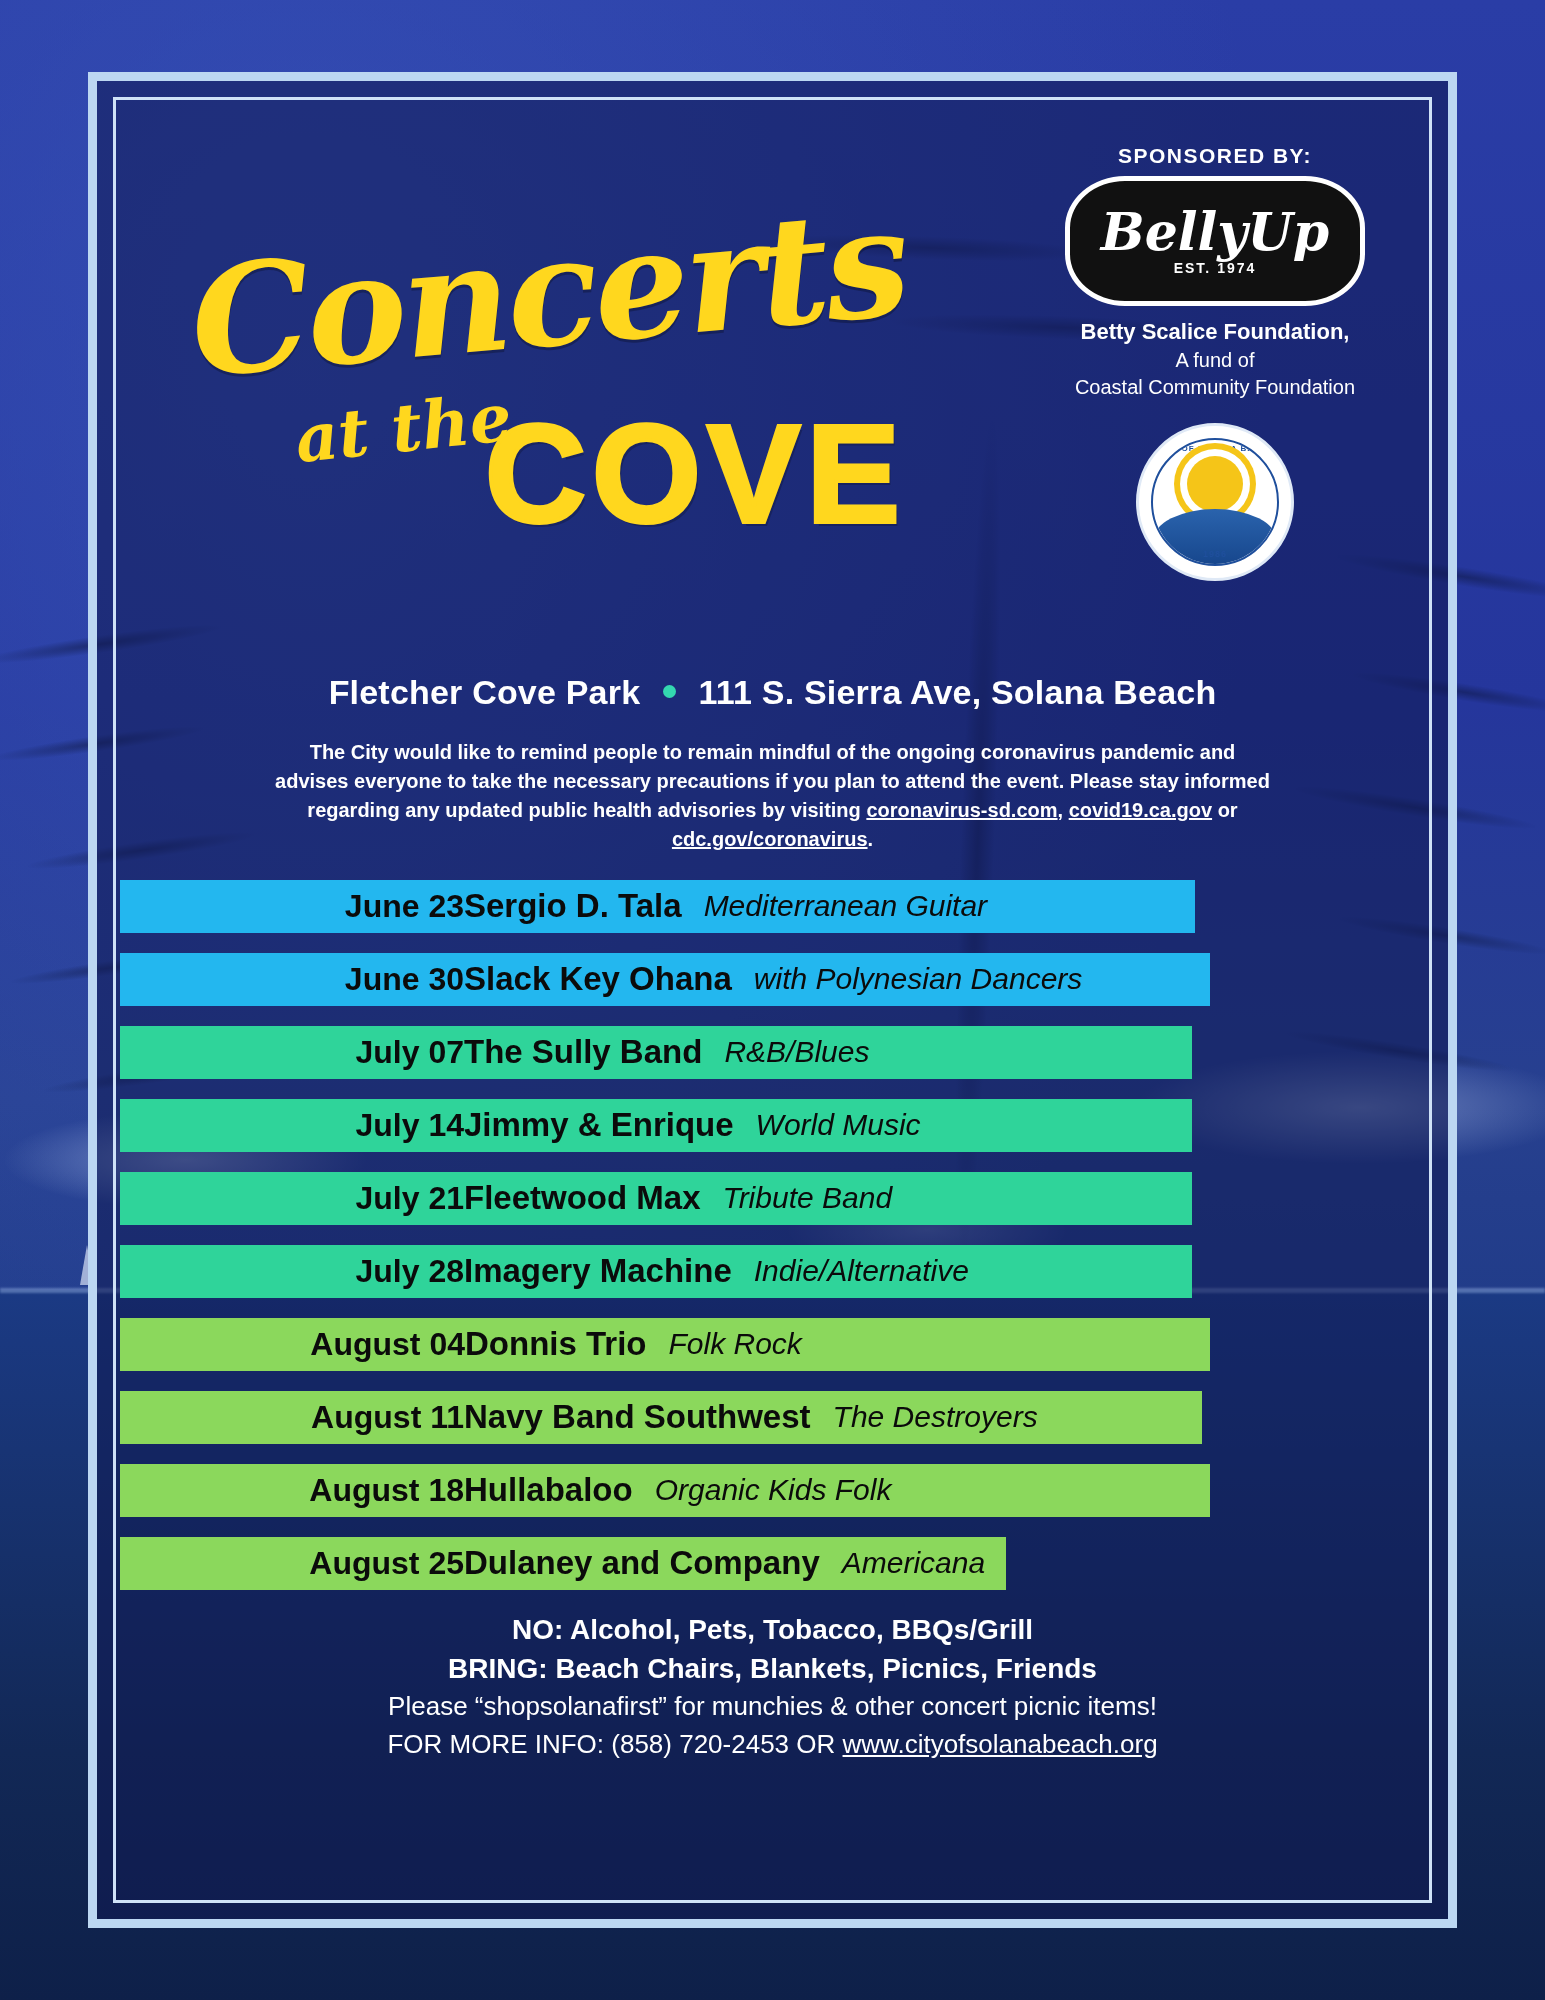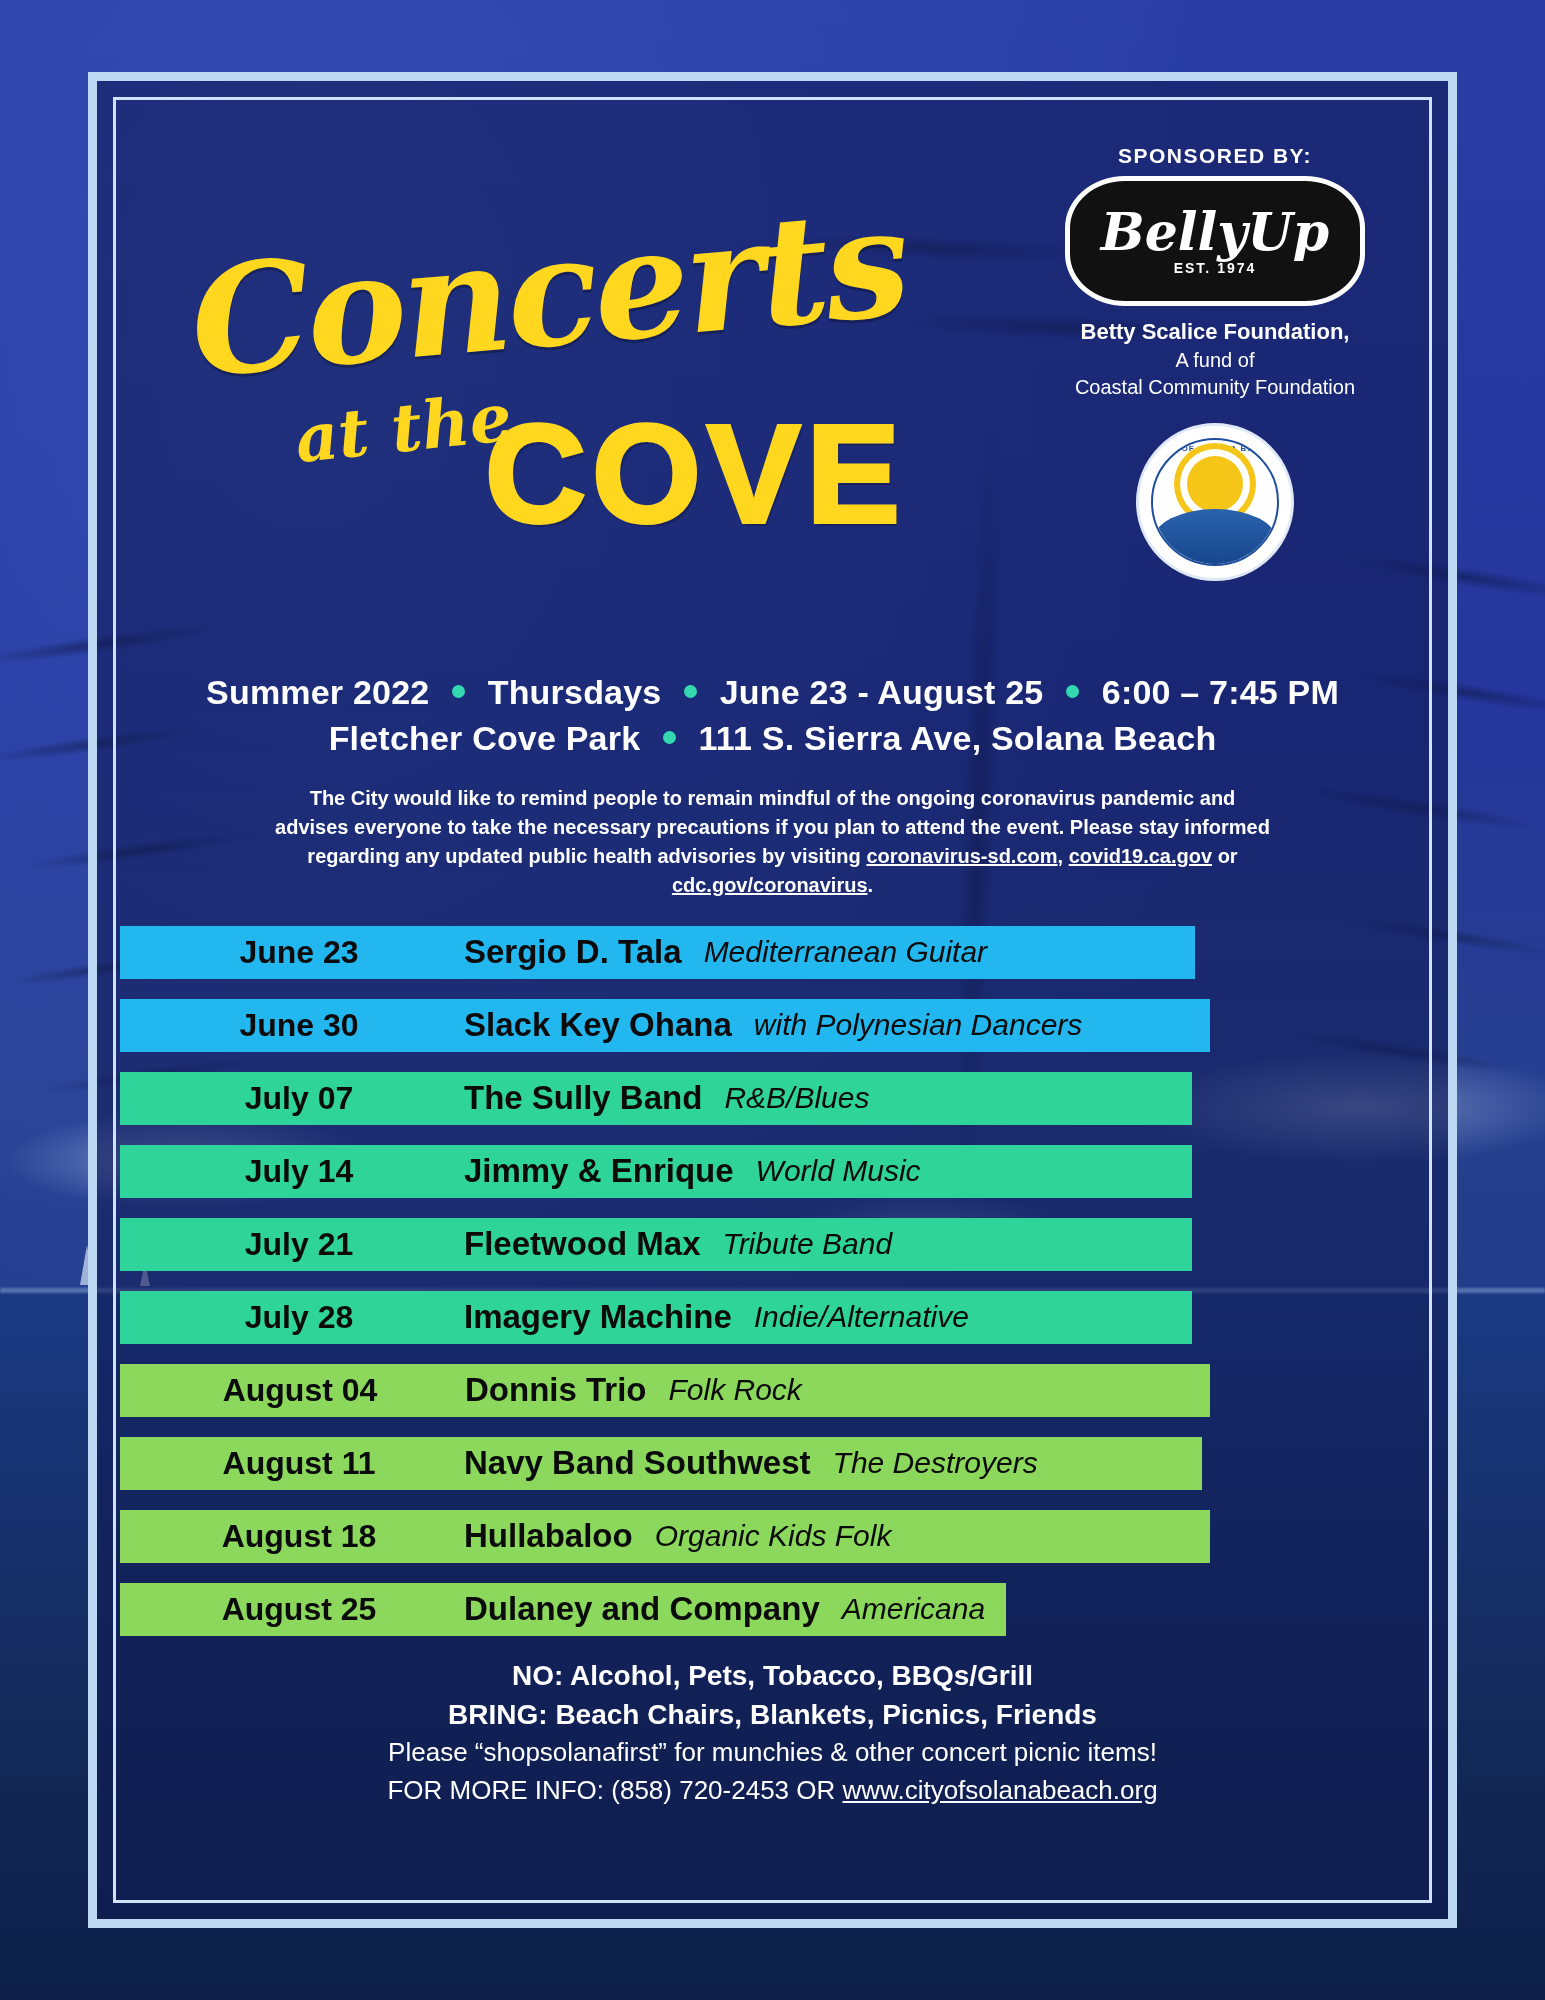--- a/index.html
+++ b/index.html
@@ -274,21 +274,21 @@
   .row {
     display: flex;
     align-items: center;
     height: 53px;
     margin-bottom: 20px;
     padding-left: 14px;
     color: #0b0b0b;
   }
   .row .date {
     width: 330px;
-    text-align: center;
+    text-align: right;
     font-size: 32px;
     font-weight: bold;
     white-space: nowrap;
   }
   .row .band {
     font-size: 33px;
     font-weight: bold;
     white-space: nowrap;
     padding-right: 22px;
   }
@@ -370,29 +370,20 @@
             <div class="seal-sun"></div>
             <div class="seal-wave"></div>
             <div class="seal-year">1986</div>
           </div>
         </div>
       </div>
     </div>
 
     <div class="info">
       <div class="info-line">
-        <span>Summer 2022</span>
-        <span class="dot"></span>
-        <span>Thursdays</span>
-        <span class="dot"></span>
-        <span>June 23 - August 25</span>
-        <span class="dot"></span>
-        <span>6:00 – 7:45 PM</span>
-      </div>
-      <div class="info-line">
         <span>Fletcher Cove Park</span>
         <span class="dot"></span>
         <span>111 S. Sierra Ave, Solana Beach</span>
       </div>
     </div>
 
     <div class="notice">
       <span>The City would like to remind people to remain mindful of the ongoing coronavirus pandemic and advises everyone to take the necessary precautions if you plan to attend the event. Please stay informed regarding any updated public health advisories by visiting </span><a href="#">coronavirus-sd.com</a><span>, </span><a href="#">covid19.ca.gov</a><span> or </span><a href="#">cdc.gov/coronavirus</a><span>.</span>
     </div>
 

